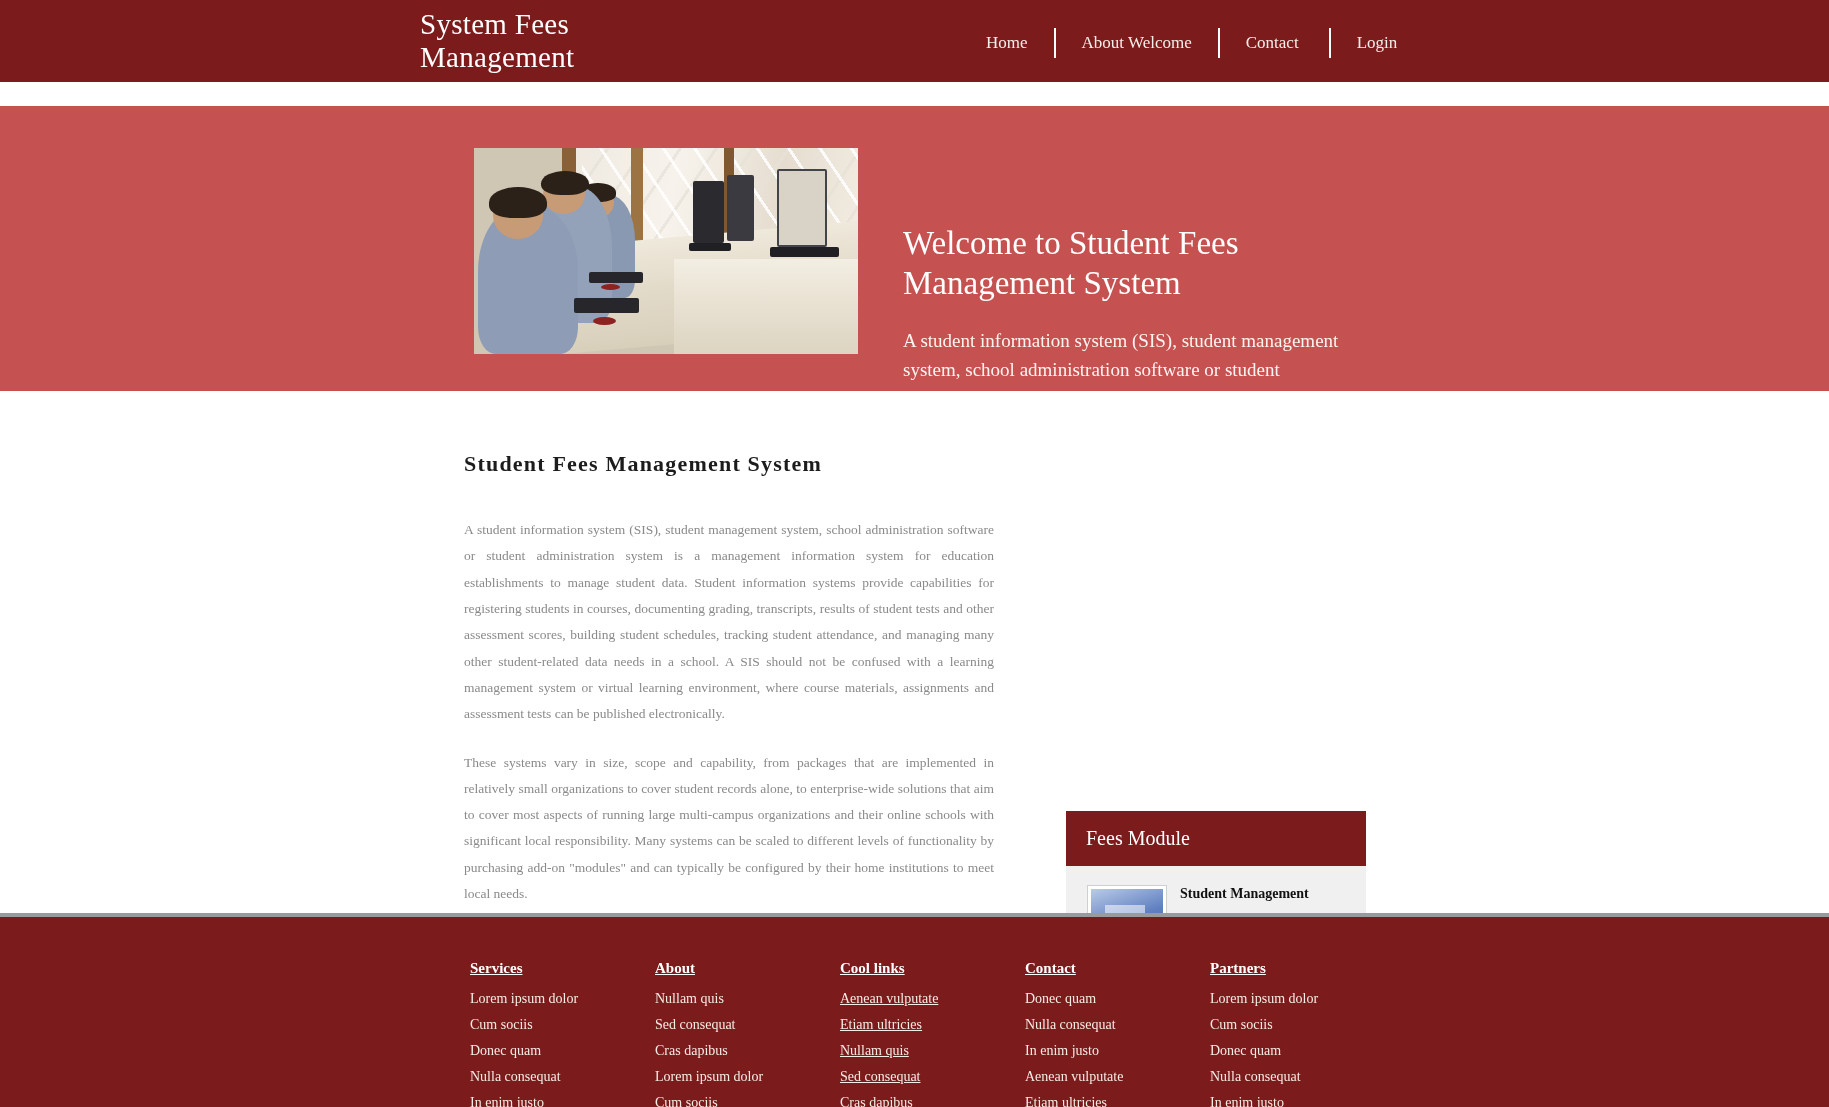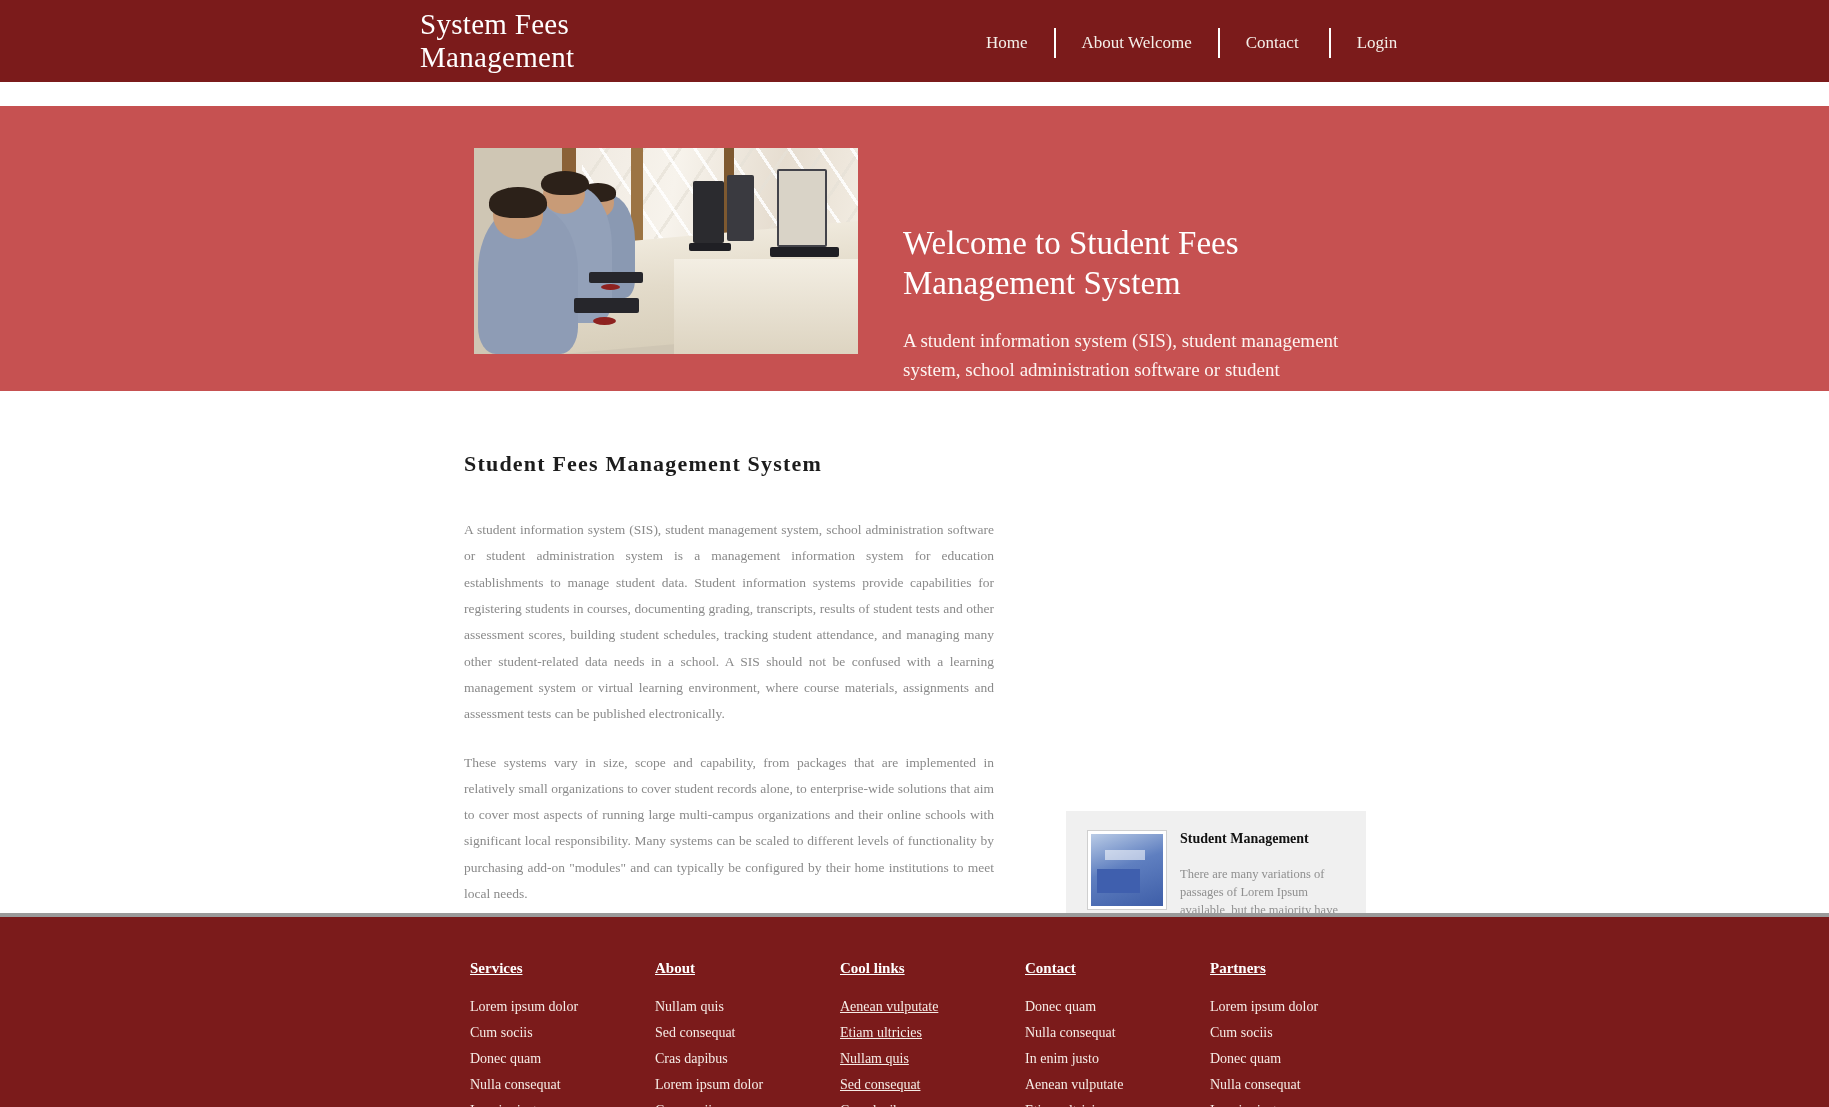--- a/index.html
+++ b/index.html
@@ -225,21 +225,21 @@
     top: 42px;
     display: flex;
     gap: 0;
   }
   .fcol { width: 185px; }
   .fcol-title {
     color: #ffffff;
     font-size: 15px;
     font-weight: bold;
     text-decoration: underline;
-    margin-bottom: 22px;
+    margin-bottom: 14px;
     display: inline-block;
   }
   .fcol-link {
     display: block;
     color: #f6ece6;
     font-size: 14px;
     margin-bottom: 10px;
     text-decoration: none;
   }
   .fcol-link.is-link { text-decoration: underline; }
@@ -298,20 +298,21 @@
 </div>
 
 <div class="main">
   <div class="article">
     <h2 class="article-title">Student Fees Management System</h2>
     <p>A student information system (SIS), student management system, school administration software or student administration system is a management information system for education establishments to manage student data. Student information systems provide capabilities for registering students in courses, documenting grading, transcripts, results of student tests and other assessment scores, building student schedules, tracking student attendance, and managing many other student-related data needs in a school. A SIS should not be confused with a learning management system or virtual learning environment, where course materials, assignments and assessment tests can be published electronically.</p>
     <p>These systems vary in size, scope and capability, from packages that are implemented in relatively small organizations to cover student records alone, to enterprise-wide solutions that aim to cover most aspects of running large multi-campus organizations and their online schools with significant local responsibility. Many systems can be scaled to different levels of functionality by purchasing add-on "modules" and can typically be configured by their home institutions to meet local needs.</p>
   </div>
 
   <div class="module">
+    <div class="module-header">Fees Module</div>
 
     <div class="module-item">
       <div class="thumb thumb-a"></div>
       <div class="module-body">
         <div class="module-name">Student Management</div>
         <div class="module-desc">There are many variations of passages of Lorem Ipsum available, but the majority have suffered.</div>
       </div>
     </div>
 
     <div class="module-item alt">

